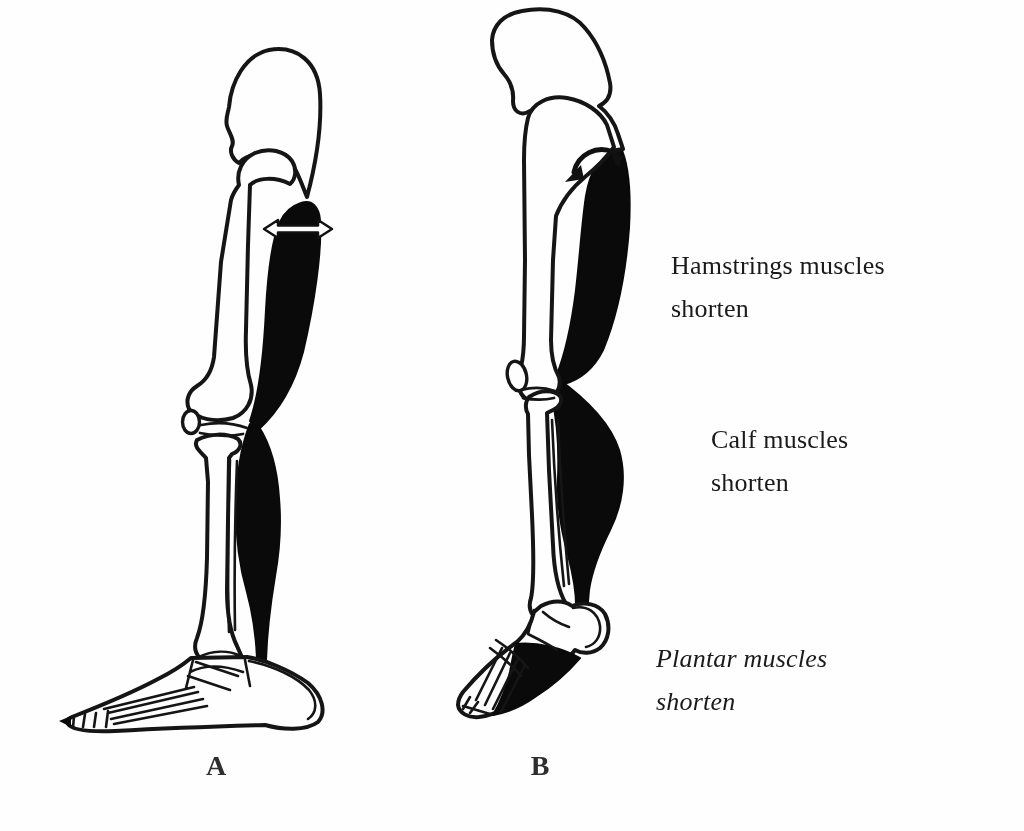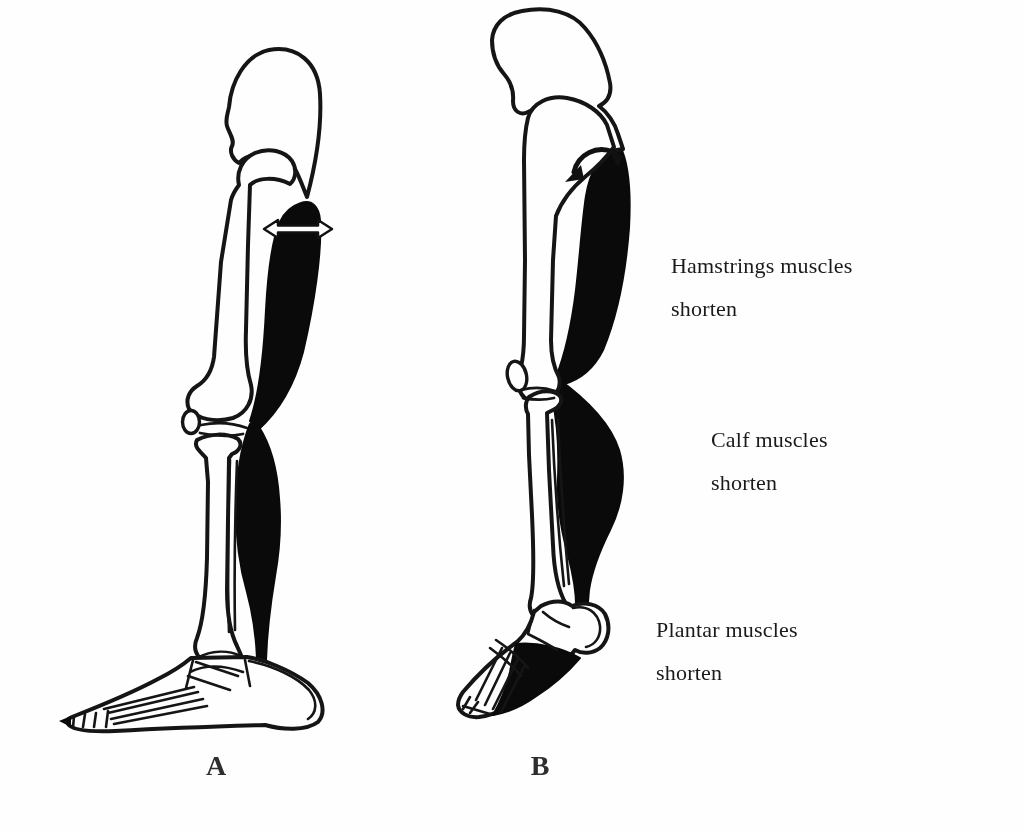--- a/index.html
+++ b/index.html
@@ -3,25 +3,25 @@
 <meta charset="utf-8">
 <style>
   html,body{margin:0;padding:0;background:#ffffff;}
   .stage{
     position:relative;width:1024px;height:831px;background:#fefefe;overflow:hidden;
     font-family:"Liberation Serif","DejaVu Serif",serif;
   }
   .diagram-svg{position:absolute;left:0;top:0;}
   .anno{
     position:absolute;white-space:pre-line;color:#1a1a1a;
-    font-size:22px;line-height:43px;letter-spacing:.2px;
+    font-size:26px;line-height:43px;letter-spacing:.2px;
   }
   #anno-hamstrings{left:671px;top:244px;width:320px;}
   #anno-calf{left:711px;top:418px;width:320px;}
-  #anno-plantar{left:656px;top:608px;width:320px;}
+  #anno-plantar{left:656px;top:637px;width:320px;font-style:italic;}
   .figlabel{
     position:absolute;font-weight:bold;font-size:28px;color:#2e2e2e;width:40px;text-align:center;
   }
   #label-a{left:196px;top:750px;}
   #label-b{left:520px;top:750px;}
 </style>
 </head>
 <body>
 
 <div class="stage">

